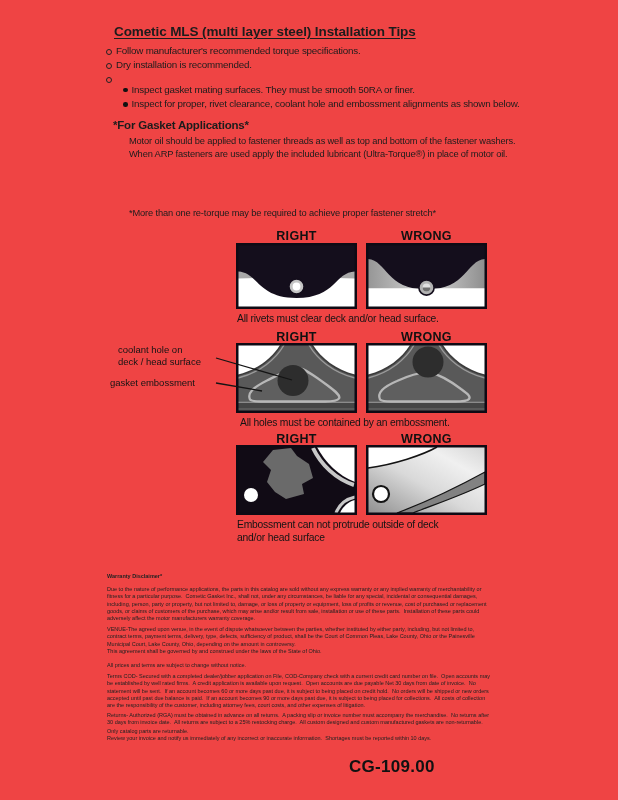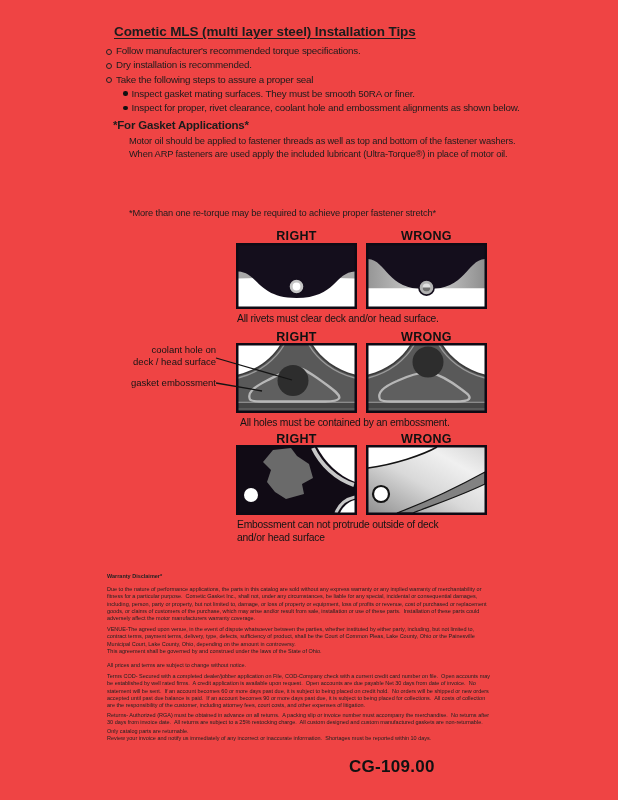--- a/index.html
+++ b/index.html
@@ -26,21 +26,21 @@
   }
   .diesel-heading { left:113px; top:119px; font-size:11.5px; font-weight:700; letter-spacing:-0.2px; }
   .body-para { left:129px; font-size:9.3px; line-height:12.7px; letter-spacing:-0.15px; white-space:pre; }
   .p1 { top:135px; }
   .p2 { top:166px; }
   .pnote { top:207px; }
 
   .rw-label { width:121px; text-align:center; font-size:12.5px; font-weight:700; letter-spacing:0.3px; color:#111; }
   .caption { font-size:10.3px; letter-spacing:-0.2px; color:#141414; white-space:pre; line-height:13px; }
 
-  .side-label { font-size:9.5px; line-height:11.5px; text-align:right; white-space:pre; color:#141414; }
+  .side-label { font-size:9.5px; line-height:11.5px; white-space:pre; color:#141414; }
   .lbl-coolant { left:118px; top:344px; width:98px; }
   .lbl-emboss  { left:110px; top:377px; width:106px; }
 
   .dbox { display:block; }
   .leader-overlay { left:140px; top:340px; pointer-events:none; }
 
   .disc { left:107px; font-size:5.5px; line-height:7.3px; color:#222; white-space:pre; letter-spacing:0; }
   .disc-head { top:573px; font-weight:700; }
   .d1 { top:586px; } .d2 { top:626px; } .d3 { top:662px; }
   .d4 { top:673px; } .d5 { top:712px; } .d6 { top:728px; }
@@ -58,21 +58,20 @@
     <div class="brow">
       <span class="mark-open"></span>
       <span>Follow manufacturer's recommended torque specifications.</span>
     </div>
     <div class="brow">
       <span class="mark-open"></span>
       <span>Dry installation is recommended.</span>
     </div>
     <div class="brow">
       <span class="mark-open"></span>
-      <span>Take the following steps to assure a proper seal</span>
     </div>
     <div class="brow sub">
       <span class="mark-filled"></span>
       <span>Inspect gasket mating surfaces.  They must be smooth 50RA or finer.</span>
     </div>
     <div class="brow sub">
       <span class="mark-filled"></span>
       <span>Inspect for proper, rivet clearance, coolant hole and embossment alignments as shown below.</span>
     </div>
   </div>

